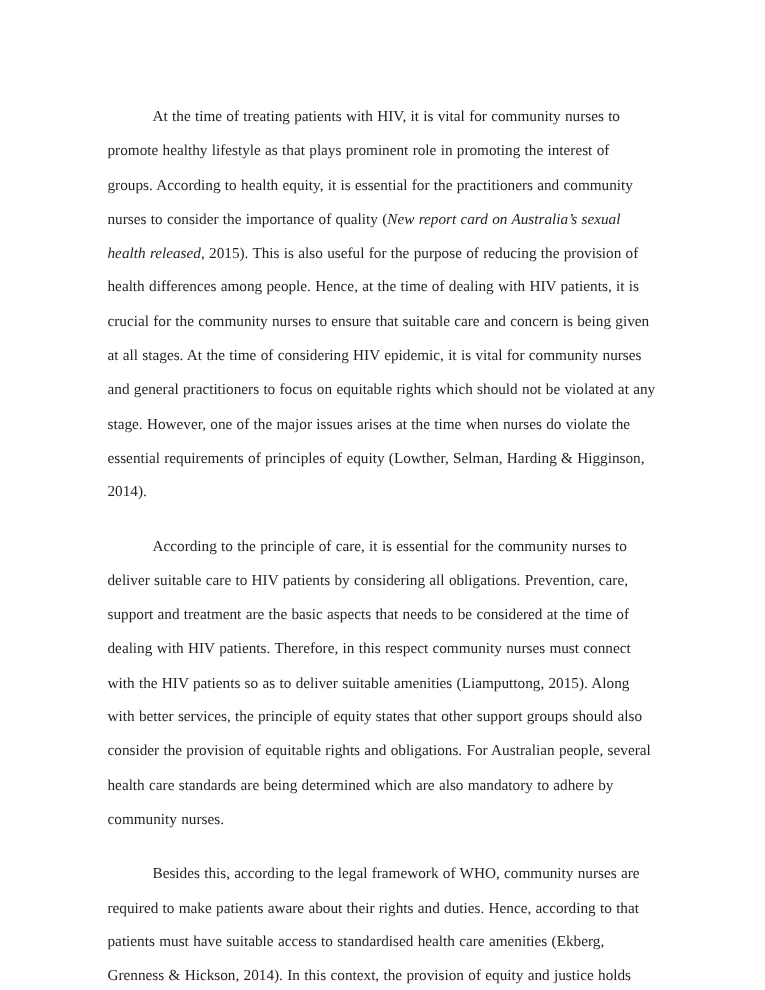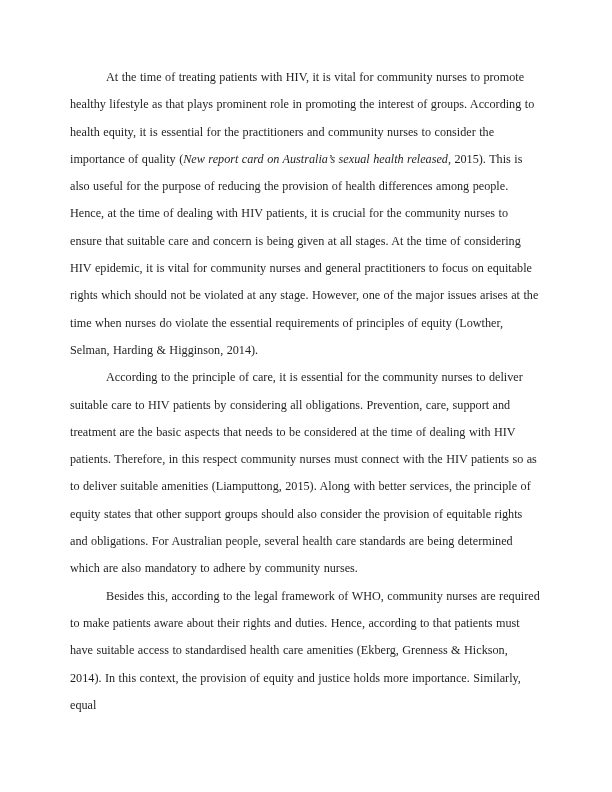--- a/index.html
+++ b/index.html
@@ -20,21 +20,21 @@
     left: 70px;
     top: 64px;
     width: 471px;
     font-size: 12.2px;
     line-height: 27.3px;
     color: #1f1f1f;
     text-align: left;
     word-spacing: 0.4px;
   }
   .para {
-    margin: 0;
+    margin: 16px;
     padding: 0;
     text-indent: 36px;
   }
   .seg-italic {
     font-style: italic;
   }
 </style>
 </head>
 <body>
 

